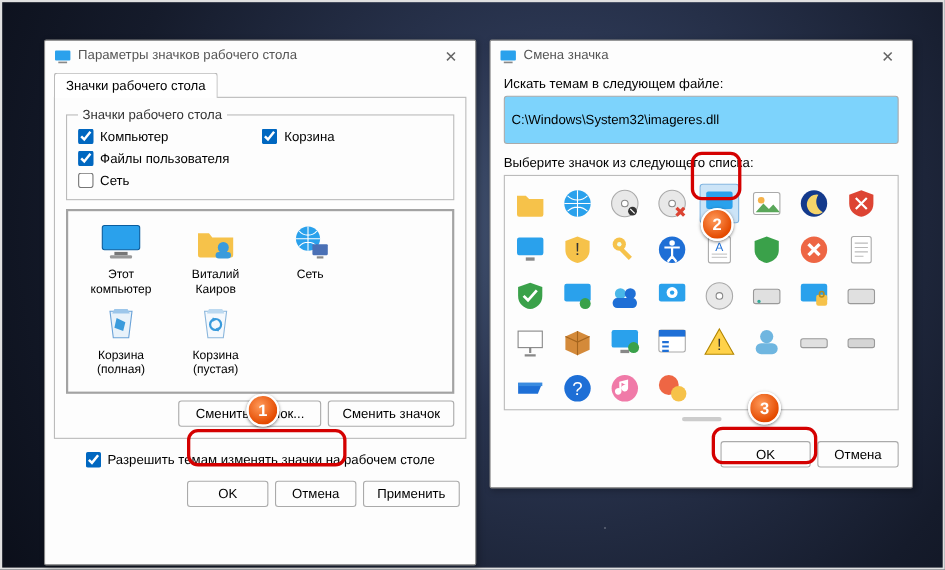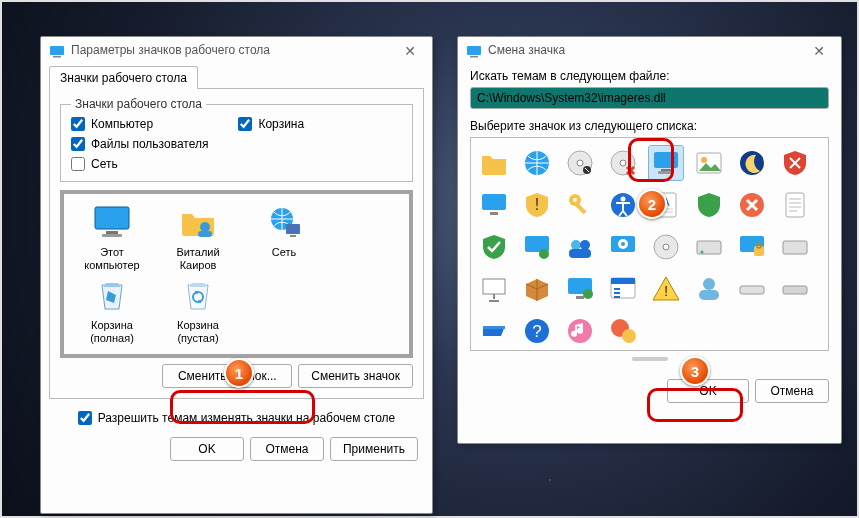--- a/index.html
+++ b/index.html
@@ -46,40 +46,40 @@
   .tab-row { padding:0 8px; }
   .tab { display:inline-block; padding:4px 10px; border:1px solid #bbb; border-bottom:none; border-radius:3px 3px 0 0; background:#fff; position:relative; top:1px; }
   .tab-body { margin:0 8px 6px 8px; border:1px solid #bbb; padding:8px 10px 10px; }
   fieldset.group { border:1px solid #bbb; padding:6px 10px 10px; margin:0 0 8px; }
   fieldset.group legend { padding:0 4px; color:#333; }
   .check-row { display:flex; gap:30px; flex-wrap:wrap; }
   .check-col { display:flex; flex-direction:column; gap:6px; }
   label.chk { display:flex; align-items:center; gap:6px; cursor:pointer; }
   label.chk input { width:14px; height:14px; accent-color:#0067c0; margin:0; }
 
-  .icon-well { border:4px solid #a3a3a3; height:168px; padding:8px; display:flex; flex-wrap:wrap; align-content:flex-start; gap:4px 6px; }
+  .icon-well { border:2px solid #a3a3a3; height:168px; padding:8px; display:flex; flex-wrap:wrap; align-content:flex-start; gap:4px 6px; }
   .desk-icon { width:80px; text-align:center; font-size:11px; line-height:1.15; cursor:pointer; }
   .desk-icon .glyph { width:44px; height:40px; margin:0 auto 4px; display:flex; align-items:center; justify-content:center; }
 
   .btn-row { display:flex; gap:6px; justify-content:flex-end; margin-top:6px; }
   button.win-btn {
     min-width:74px; padding:4px 12px; font-size:12px; background:#fdfdfd;
     border:1px solid #aaa; border-radius:3px; cursor:pointer;
   }
 
   .allow-themes { display:flex; align-items:center; gap:6px; padding:6px 24px 4px;justify-content:center; }
 
   .bottom-bar { display:flex; justify-content:flex-end; gap:6px; padding:8px 14px 10px; border-top:none; }
 
   
-  #win-right { left:457px; top:36px; width:385px; height:408px; }
+  #win-right { left:445px; top:36px; width:385px; height:408px; }
   .body-r { padding:4px 12px 8px; }
   .field-row { display:flex; gap:8px; margin-bottom:10px; align-items:center; }
   input.text {
-    flex:1; border:1px solid #aaa; border-radius:3px; padding:3px 6px; font-size:12px; background:#0f766e;
+    flex:1; border:1px solid #aaa; border-radius:3px; padding:14px 6px; font-size:12px; background:#7dd3fc;
   }
   .icon-list {
     border:1px solid #bbb; height:214px; padding:8px 6px 4px; overflow:hidden;
     display:flex; flex-wrap:wrap; gap:8px 9px; align-content:flex-start;
   }
   .pick { width:34px; height:34px; display:flex; align-items:center; justify-content:center; cursor:pointer; border-radius:2px; }
   .pick.selected { background:#cce4f7; outline:1px solid #7db3e0; }
 
   
   .callout-rect { position:absolute; border:3px solid #d40000; border-radius:10px; pointer-events:none; }

